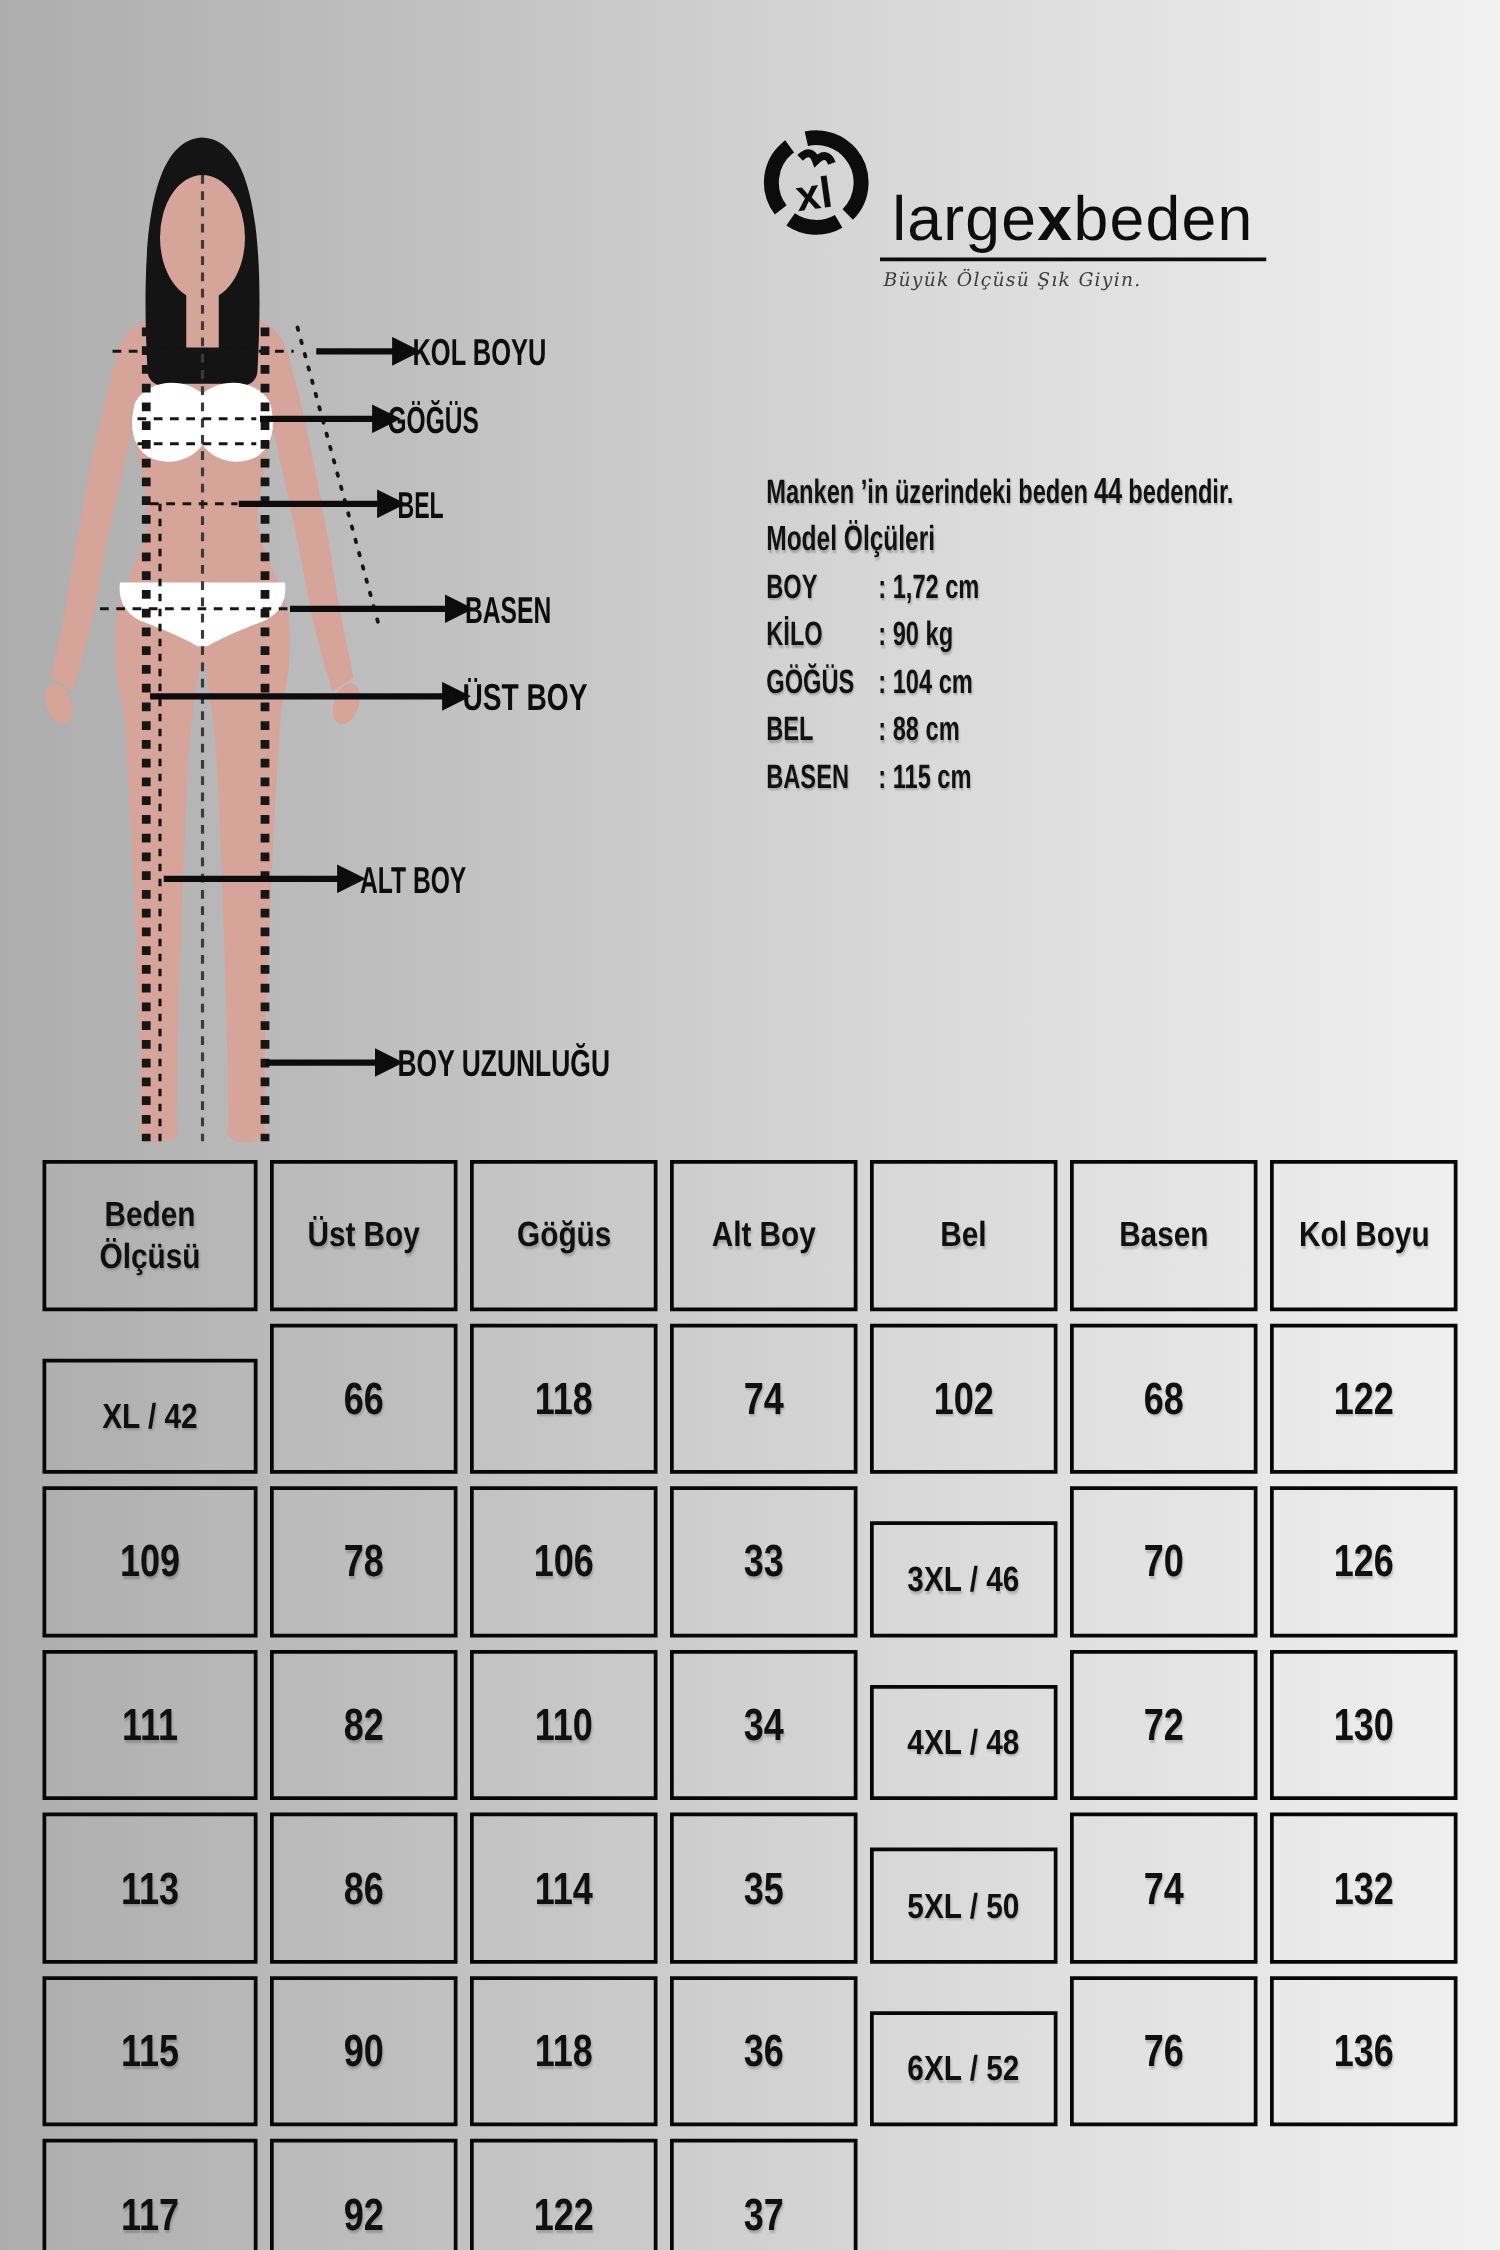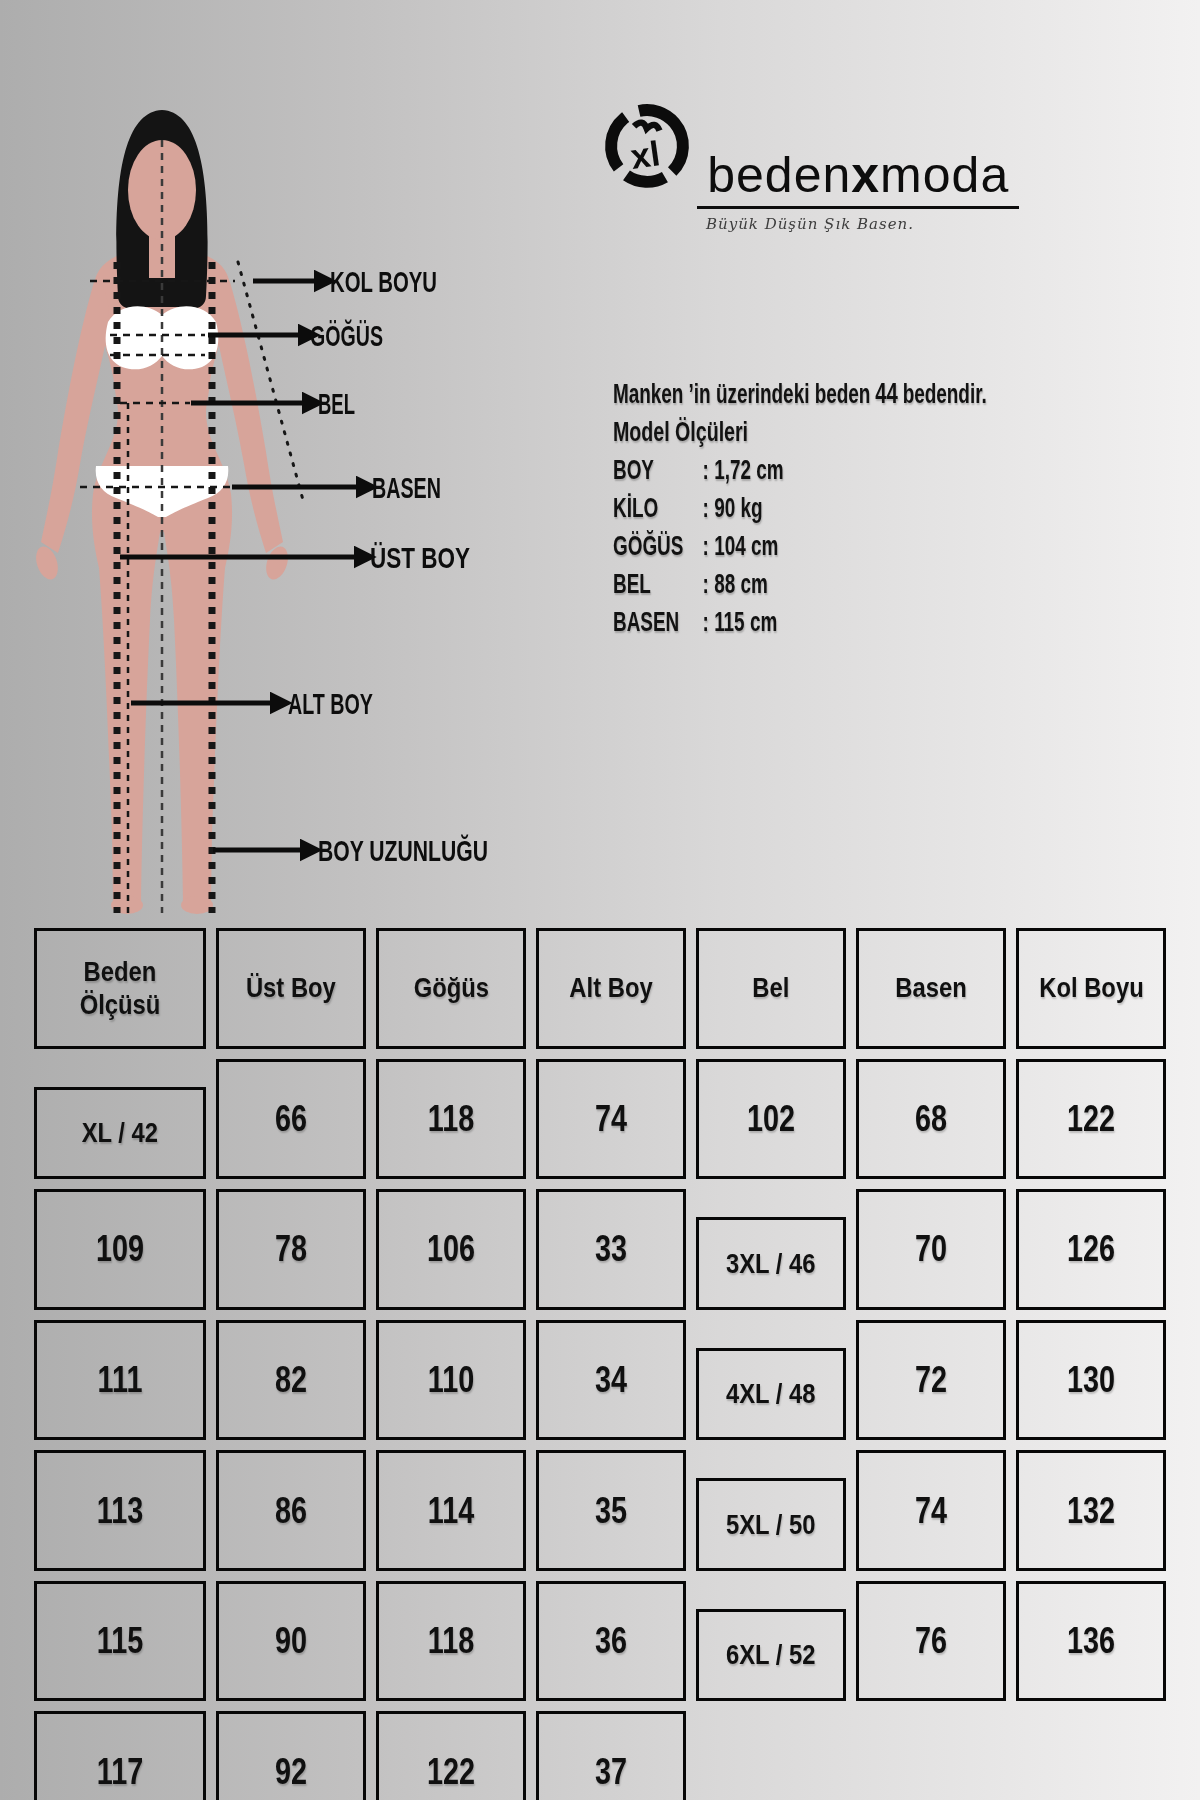--- a/index.html
+++ b/index.html
@@ -148,23 +148,23 @@
 
 <div class="brand">
   <span class="brand-icon">
     <svg width="92" height="92" viewBox="0 0 100 100">
       <circle cx="50" cy="50" r="39" fill="none" stroke="#0c0c0c" stroke-width="13" stroke-dasharray="58 10 44 12 62 16" transform="rotate(-40 50 50)"></circle>
       <path d="M36,32 q7,-11 14,-1 q7,-11 14,-1" stroke="#0c0c0c" stroke-width="7" fill="none" transform="rotate(14 50 30)"></path>
       <text x="48" y="73" font-size="38" font-weight="bold" text-anchor="middle" fill="#0c0c0c" font-family="Liberation Sans, sans-serif" transform="rotate(-8 48 60)">xl</text>
     </svg>
   </span>
   <div class="wordmark">
-    <span class="thin">beden</span><span class="fat">x</span><span class="thin">moda</span>
-  </div>
-  <div class="tagline">Büyük Düşün Şık Basen.</div>
+    <span class="thin">large</span><span class="fat">x</span><span class="thin">beden</span>
+  </div>
+  <div class="tagline">Büyük Ölçüsü Şık Giyin.</div>
 </div>
 
 <div class="model-info">
   <div class="mi-intro">
     <span>Manken ’in üzerindeki beden</span><span class="size">44</span><span>bedendir.</span>
   </div>
   <div class="mi-title">Model Ölçüleri</div>
   <div class="mi-row">
     <span class="mi-label">BOY</span><span class="mi-value">: 1,72 cm</span>
   </div>

